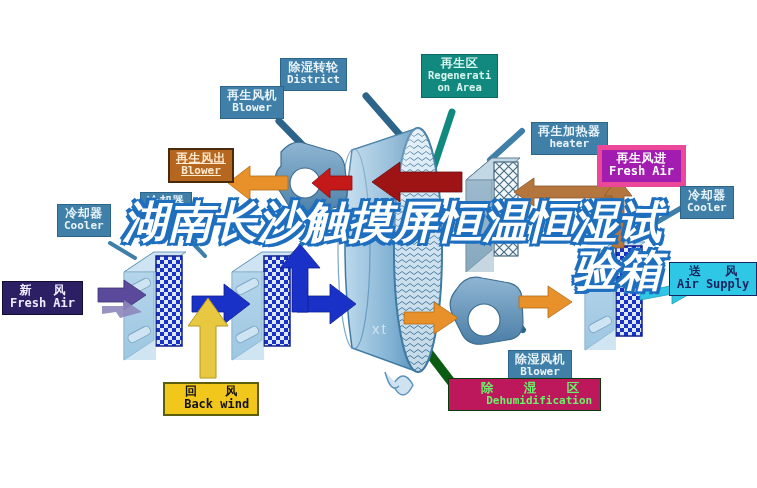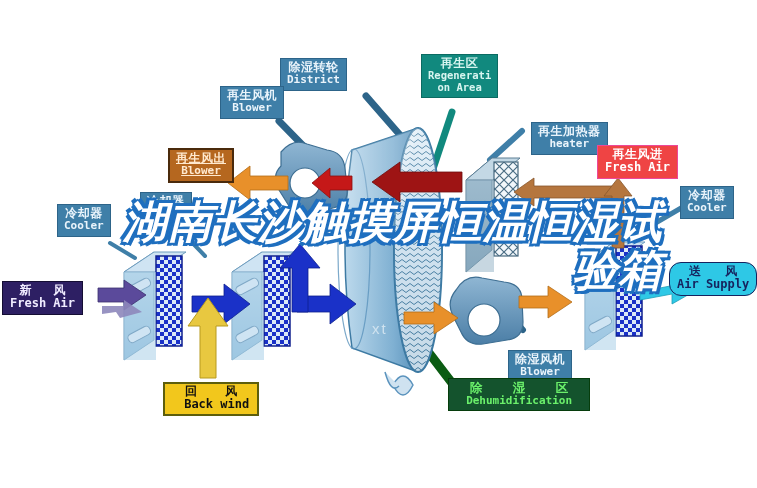--- a/index.html
+++ b/index.html
@@ -73,44 +73,45 @@
   .tag-navy{
     background:#2d1f63;
     color:#f0ecff;
     border:1px solid #140d33;
     padding:2px 7px 3px 7px;
   }
   .tag-navy .cn{font-size:12px;letter-spacing:9px;text-indent:9px;}
   .tag-navy .en{font-size:12px;}
 
   .tag-navy2{
-    background:#ef4444;
+    background:#a21caf;
     color:#ffffff;
-    border:1px solid #ec4899;
+    border:5px solid #ec4899;
     padding:2px 7px 3px 7px;
   }
   .tag-navy2 .cn{font-size:12px;}
   .tag-navy2 .en{font-size:12px;}
 
   
   .tag-yellow{
     background:#f2c71c;
     color:#111111;
     border:2px solid #5d5e0c;
     padding:1px 8px 2px 8px;
   }
   .tag-yellow .cn{font-size:12px;letter-spacing:12px;text-indent:12px;}
   .tag-yellow .en{font-size:12px;}
 
   
   .tag-green{
-    background:#14532d;
+    background:#be185d;
     color:#6bf06b;
     border:1px solid #063d0c;
-    padding:2px 8px 3px 8px;
+    padding:2px 8px 3px 19px;
+    text-align:right;
   }
   .tag-green .cn{font-size:12.5px;letter-spacing:13px;text-indent:13px;}
   .tag-green .en{font-size:11px;line-height:1.12;}
 
   
   .tag-cyan{
     background:#2ec8e6;
     color:#16235e;
     border:1px solid #16235e;
     padding:2px 7px 3px 7px;
@@ -404,21 +405,21 @@
   <div class="lbl tag-blue" style="left:508px; top:350px;">
     <span class="cn">除湿风机</span>
     <span class="en">Blower</span>
   </div>
 
   <div class="lbl tag-green" style="left:448px; top:378px;">
     <span class="cn">除 湿 区</span>
     <span class="en">Dehumidification</span>
   </div>
 
-  <div class="lbl tag-cyan" style="left:669px; top:262px;border-radius:12px;">
+  <div class="lbl tag-cyan" style="left:669px; top:262px;">
     <span class="cn">送 风</span>
     <span class="en">Air Supply</span>
   </div>
 
   <div id="wm-faint">xt</div>
 
   <div id="watermark">
     <span class="wline">湖南长沙触摸屏恒温恒湿试</span>
     <span class="wline">验箱</span>
   </div>

